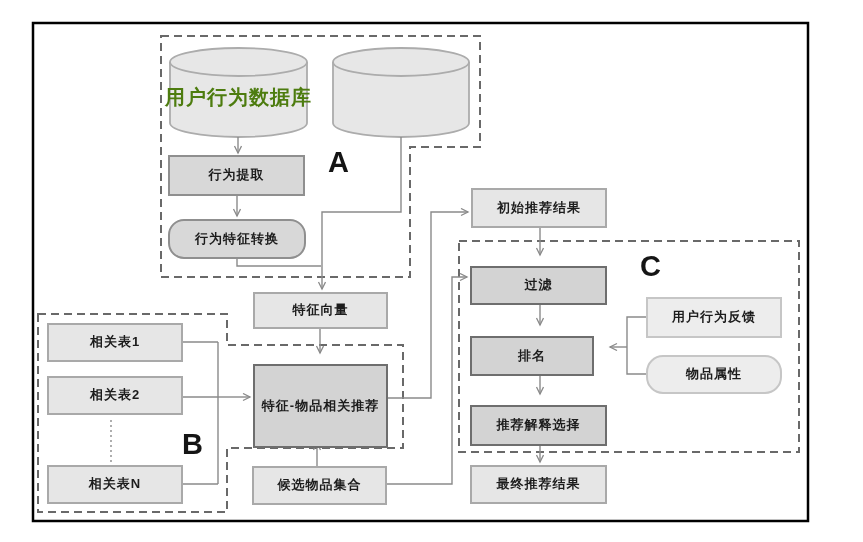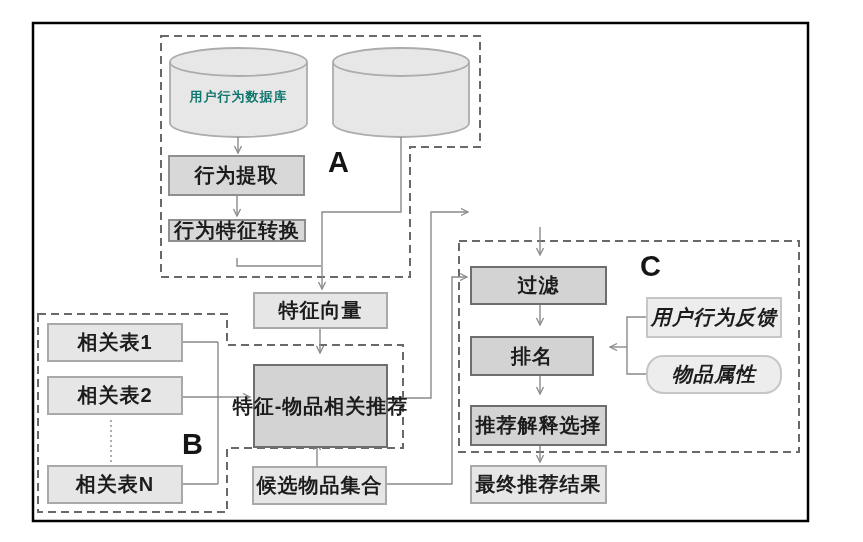--- a/index.html
+++ b/index.html
@@ -1,27 +1,27 @@
 <!DOCTYPE html>
 <html><head>
 <meta charset="utf-8">
 <style>
   html,body{margin:0;padding:0;background:#ffffff;}
   .stage{position:relative;width:863px;height:542px;background:#ffffff;overflow:hidden;
          font-family:"Liberation Sans","DejaVu Sans",sans-serif;}
   .stage svg{position:absolute;left:0;top:0;}
   .box{position:absolute;box-sizing:border-box;display:flex;align-items:center;justify-content:center;
-       font-size:20px;font-weight:600;color:#1c1c1c;letter-spacing:1px;line-height:1.25;
+       font-size:13px;font-weight:600;color:#1c1c1c;letter-spacing:1px;line-height:1.25;
        text-align:center;white-space:nowrap;}
   .box-light {background:#e6e6e6;border:2px solid #a9a9a9;}
   .box-mid   {background:#d8d8d8;border:2px solid #8f8f8f;}
   .box-dark  {background:#d3d3d3;border:2px solid #6e6e6e;margin-top:8px;}
-  .box-xlight{background:#ededed;border:2px solid #c6c6c6;font-style:italic;}
+  .box-xlight{background:#ededed;border:2px solid #c6c6c6;}
   .cyl-label{position:absolute;box-sizing:border-box;display:flex;align-items:center;justify-content:center;
-       font-size:13px;font-weight:600;color:#0f766e;letter-spacing:1px;white-space:nowrap;}
+       font-size:20px;font-weight:600;color:#4d7c0f;letter-spacing:1px;white-space:nowrap;}
   .region-label{position:absolute;font-size:29px;font-weight:bold;color:#151515;}
   .two-line{}
 </style>
 </head>
 <body>
 
 <div class="stage">
 
   <svg width="863" height="542" viewBox="0 0 863 542">
     <defs>
@@ -65,33 +65,34 @@
       <path d="M646 317 H627 V374 H646"></path>
       <path d="M627 347 H610" marker-end="url(#arrow)"></path>
     </g>
 
     <path d="M111 420 V462" fill="none" stroke="#9a9a9a" stroke-width="1.6" stroke-dasharray="2 3"></path>
   </svg>
 
   <div class="cyl-label" style="left:170px;top:84px;width:137px;height:26px;">用户行为数据库</div>
 
   <div class="box box-mid" style="left:168px;top:155px;width:137px;height:41px;">行为提取</div>
-  <div class="box box-mid" style="left:168px;top:219px;width:138px;height:23px;">行为特征转换</div>
+  <div class="box box-mid" style="left:168px;top:219px;width:138px;height:40px;border-radius:16px;">行为特征转换</div>
 
   <div class="box box-light" style="left:253px;top:292px;width:135px;height:37px;">特征向量</div>
   <div class="box box-dark two-line" style="left:253px;top:356px;width:135px;height:84px;">
     <span>特征-物品</span>
     <span>相关推荐</span>
   </div>
   <div class="box box-light" style="left:252px;top:466px;width:135px;height:39px;">候选物品集合</div>
 
   <div class="box box-light" style="left:47px;top:323px;width:136px;height:39px;">相关表1</div>
   <div class="box box-light" style="left:47px;top:376px;width:136px;height:39px;">相关表2</div>
   <div class="box box-light" style="left:47px;top:465px;width:136px;height:39px;">相关表N</div>
 
+  <div class="box box-light" style="left:471px;top:188px;width:136px;height:40px;">初始推荐结果</div>
   <div class="box box-dark" style="left:470px;top:258px;width:137px;height:39px;">过滤</div>
   <div class="box box-dark" style="left:470px;top:328px;width:124px;height:40px;">排名</div>
   <div class="box box-dark" style="left:470px;top:397px;width:137px;height:41px;">推荐解释选择</div>
   <div class="box box-light" style="left:470px;top:465px;width:137px;height:39px;">最终推荐结果</div>
 
   <div class="box box-xlight" style="left:646px;top:297px;width:136px;height:41px;">用户行为反馈</div>
   <div class="box box-xlight" style="left:646px;top:355px;width:136px;height:39px;border-radius:17px;">物品属性</div>
 
   <div class="region-label" style="left:328px;top:146px;">A</div>
   <div class="region-label" style="left:182px;top:428px;">B</div>

